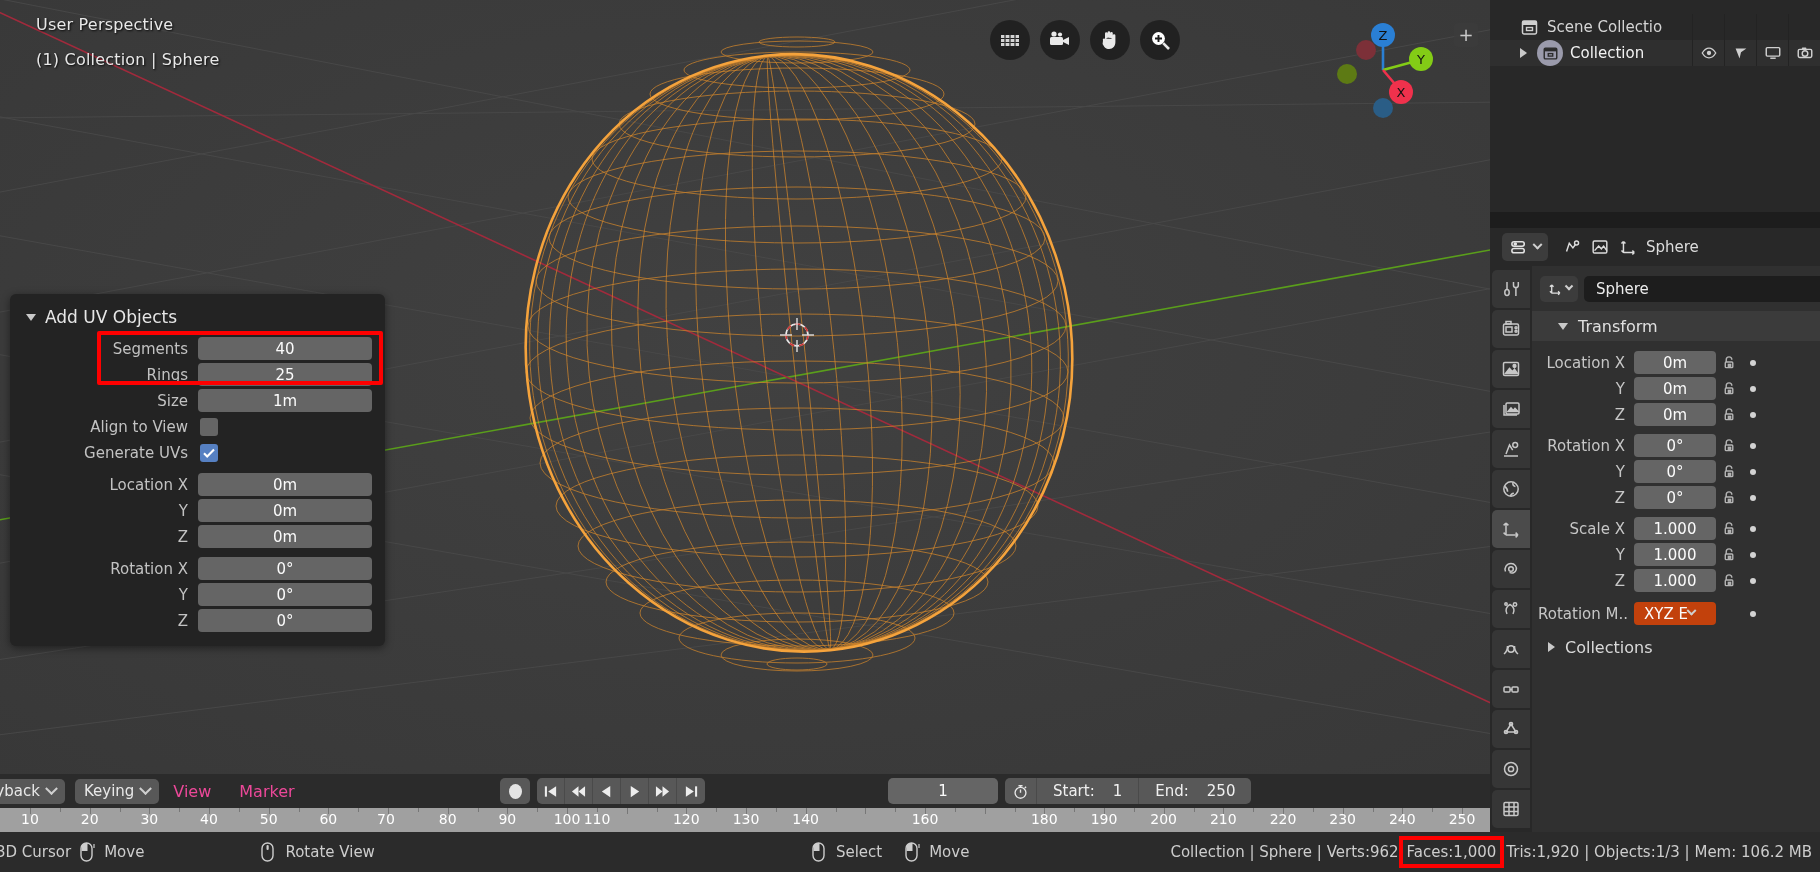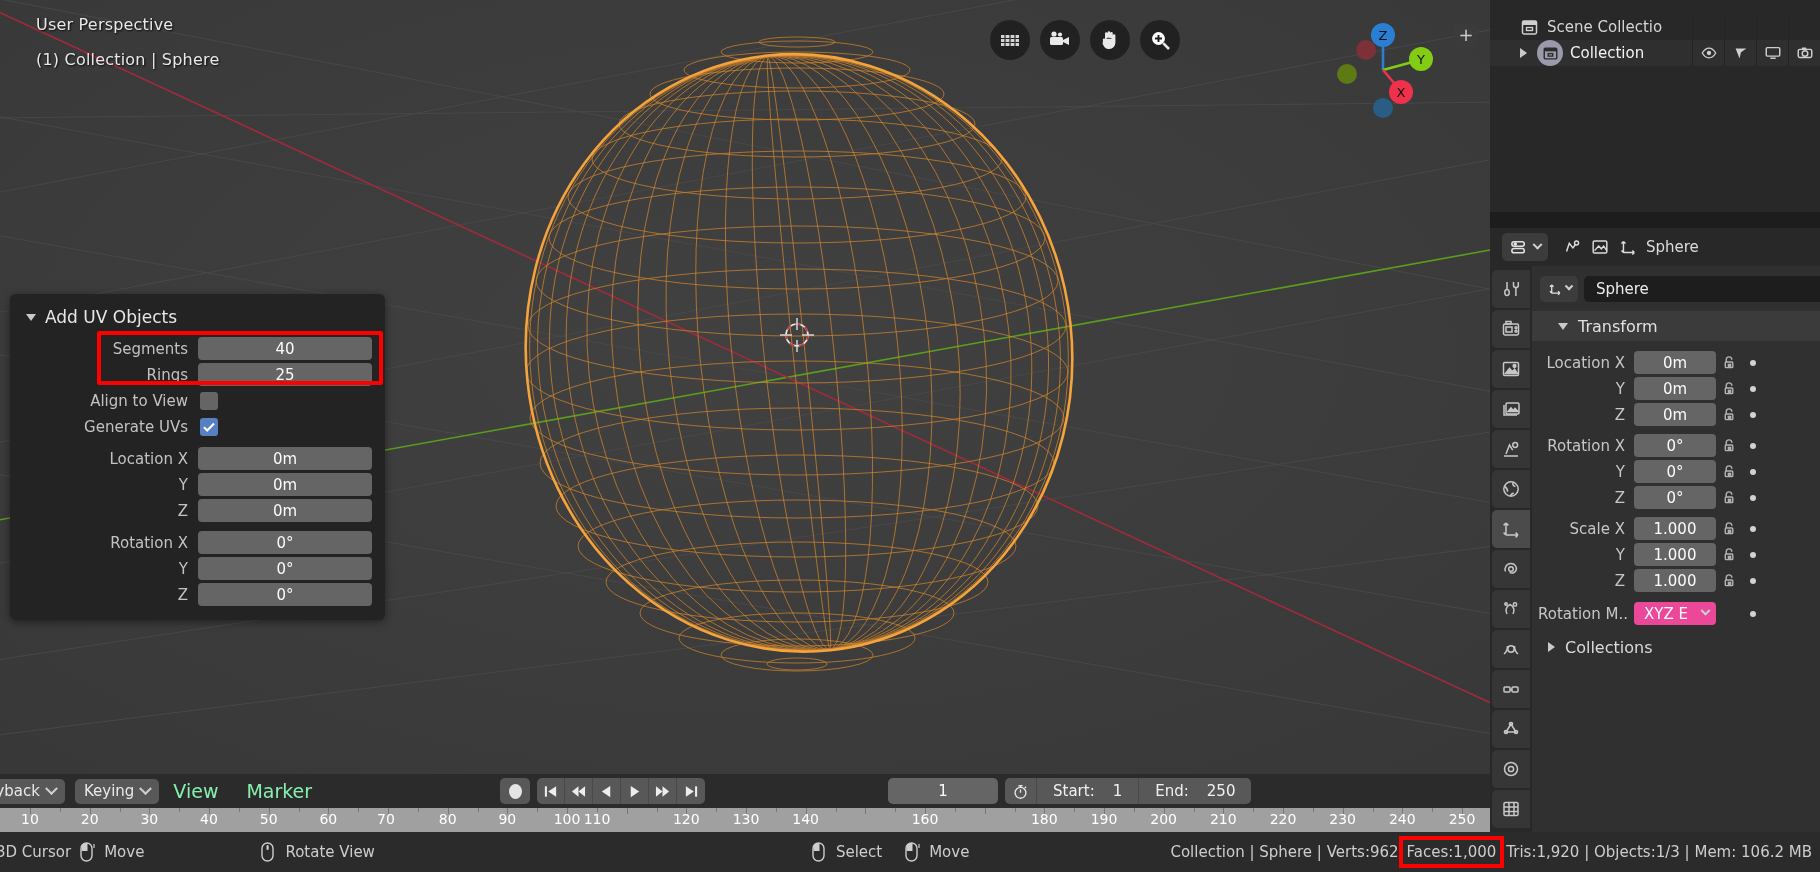--- a/index.html
+++ b/index.html
@@ -98,21 +98,21 @@
   .tl-header { position: relative; height: 34px; display: flex; align-items: center; }
   .tl-pill {
     height: 25px; background: #585858; border-radius: 5px;
     display: flex; align-items: center; gap: 7px; padding: 0 9px;
     color: #e8e8e8; font-size: 15px;
   }
   .chev {
     width: 9px; height: 9px; border-right: 2px solid #cfcfcf; border-bottom: 2px solid #cfcfcf;
     transform: rotate(45deg) translate(-2px,-2px);
   }
-  .tl-menu { color: #86efac; font-size: 19px; padding: 0 14px; }
+  .tl-menu { color: #ec4899; font-size: 16px; padding: 0 14px; }
   .tl-center { position: absolute; left: 500px; top: 4px; display: flex; align-items: center; gap: 7px; }
   .tl-rec {
     width: 30px; height: 26px; background: #585858; border-radius: 5px;
     display: flex; align-items: center; justify-content: center;
   }
   .tl-rec i { width: 13px; height: 15px; border-radius: 50%; background: #e4e4e4; display:block; }
   .tl-transport { display: flex; background: #585858; border-radius: 5px; overflow: hidden; }
   .tl-tbtn {
     width: 28px; height: 26px; display: flex; align-items: center; justify-content: center;
     border-right: 1px solid #4a4a4a;
@@ -220,21 +220,21 @@
     background-image: radial-gradient(#9a9a9a 40%, transparent 41%);
     background-size: 3.5px 3.5px;
   }
   .pb-row { display: flex; align-items: center; height: 25px; margin-bottom: 1px; padding-left: 6px; }
   .pb-row.gap { margin-top: 6px; }
   .pb-label { width: 96px; text-align: right; padding-right: 9px; color: #c6c6c6; font-size: 15px; white-space: nowrap; }
   .pb-val {
     width: 82px; height: 23px; background: #656565; border-radius: 4px;
     color: #fbfbfb; font-size: 15px; display: flex; align-items: center; justify-content: center;
   }
-  .pb-val.dark { background: #ec4899; justify-content: space-between; padding: 0 7px 0 10px; }
+  .pb-val.dark { background: #c2410c; justify-content: flex-start; padding: 0 7px 0 10px; }
   .pb-lock { width: 26px; display: flex; align-items: center; justify-content: center; }
   .pb-lock svg { width: 15px; height: 15px; fill: none; stroke: #b4b4b4; stroke-width: 1.5; }
   .pb-dot { width: 22px; display: flex; align-items: center; justify-content: center; }
   .pb-dot i { width: 6px; height: 6px; border-radius: 50%; background: #d2d2d2; display: block; }
   .pb-sub {
     display: flex; align-items: center; gap: 10px; height: 30px;
     padding-left: 16px; color: #dadada; font-size: 16px; margin-top: 6px;
   }
 
   
@@ -396,20 +396,24 @@
         <span>Add UV Objects</span>
       </div>
 
       <div class="op-row">
         <div class="op-label">Segments</div>
         <div class="op-field">40</div>
       </div>
       <div class="op-row">
         <div class="op-label">Rings</div>
         <div class="op-field">25</div>
+      </div>
+      <div class="op-row">
+        <div class="op-label">Size</div>
+        <div class="op-field">1m</div>
       </div>
       <div class="op-row">
         <div class="op-label">Align to View</div>
         <div class="op-check off"></div>
       </div>
       <div class="op-row">
         <div class="op-label">Generate UVs</div>
         <div class="op-check">
           <svg viewBox="0 0 14 14">
               <path d="M2 7.3l3.2 3.3L12 3.6" fill="none" stroke="#fff" stroke-width="2.1"></path>

